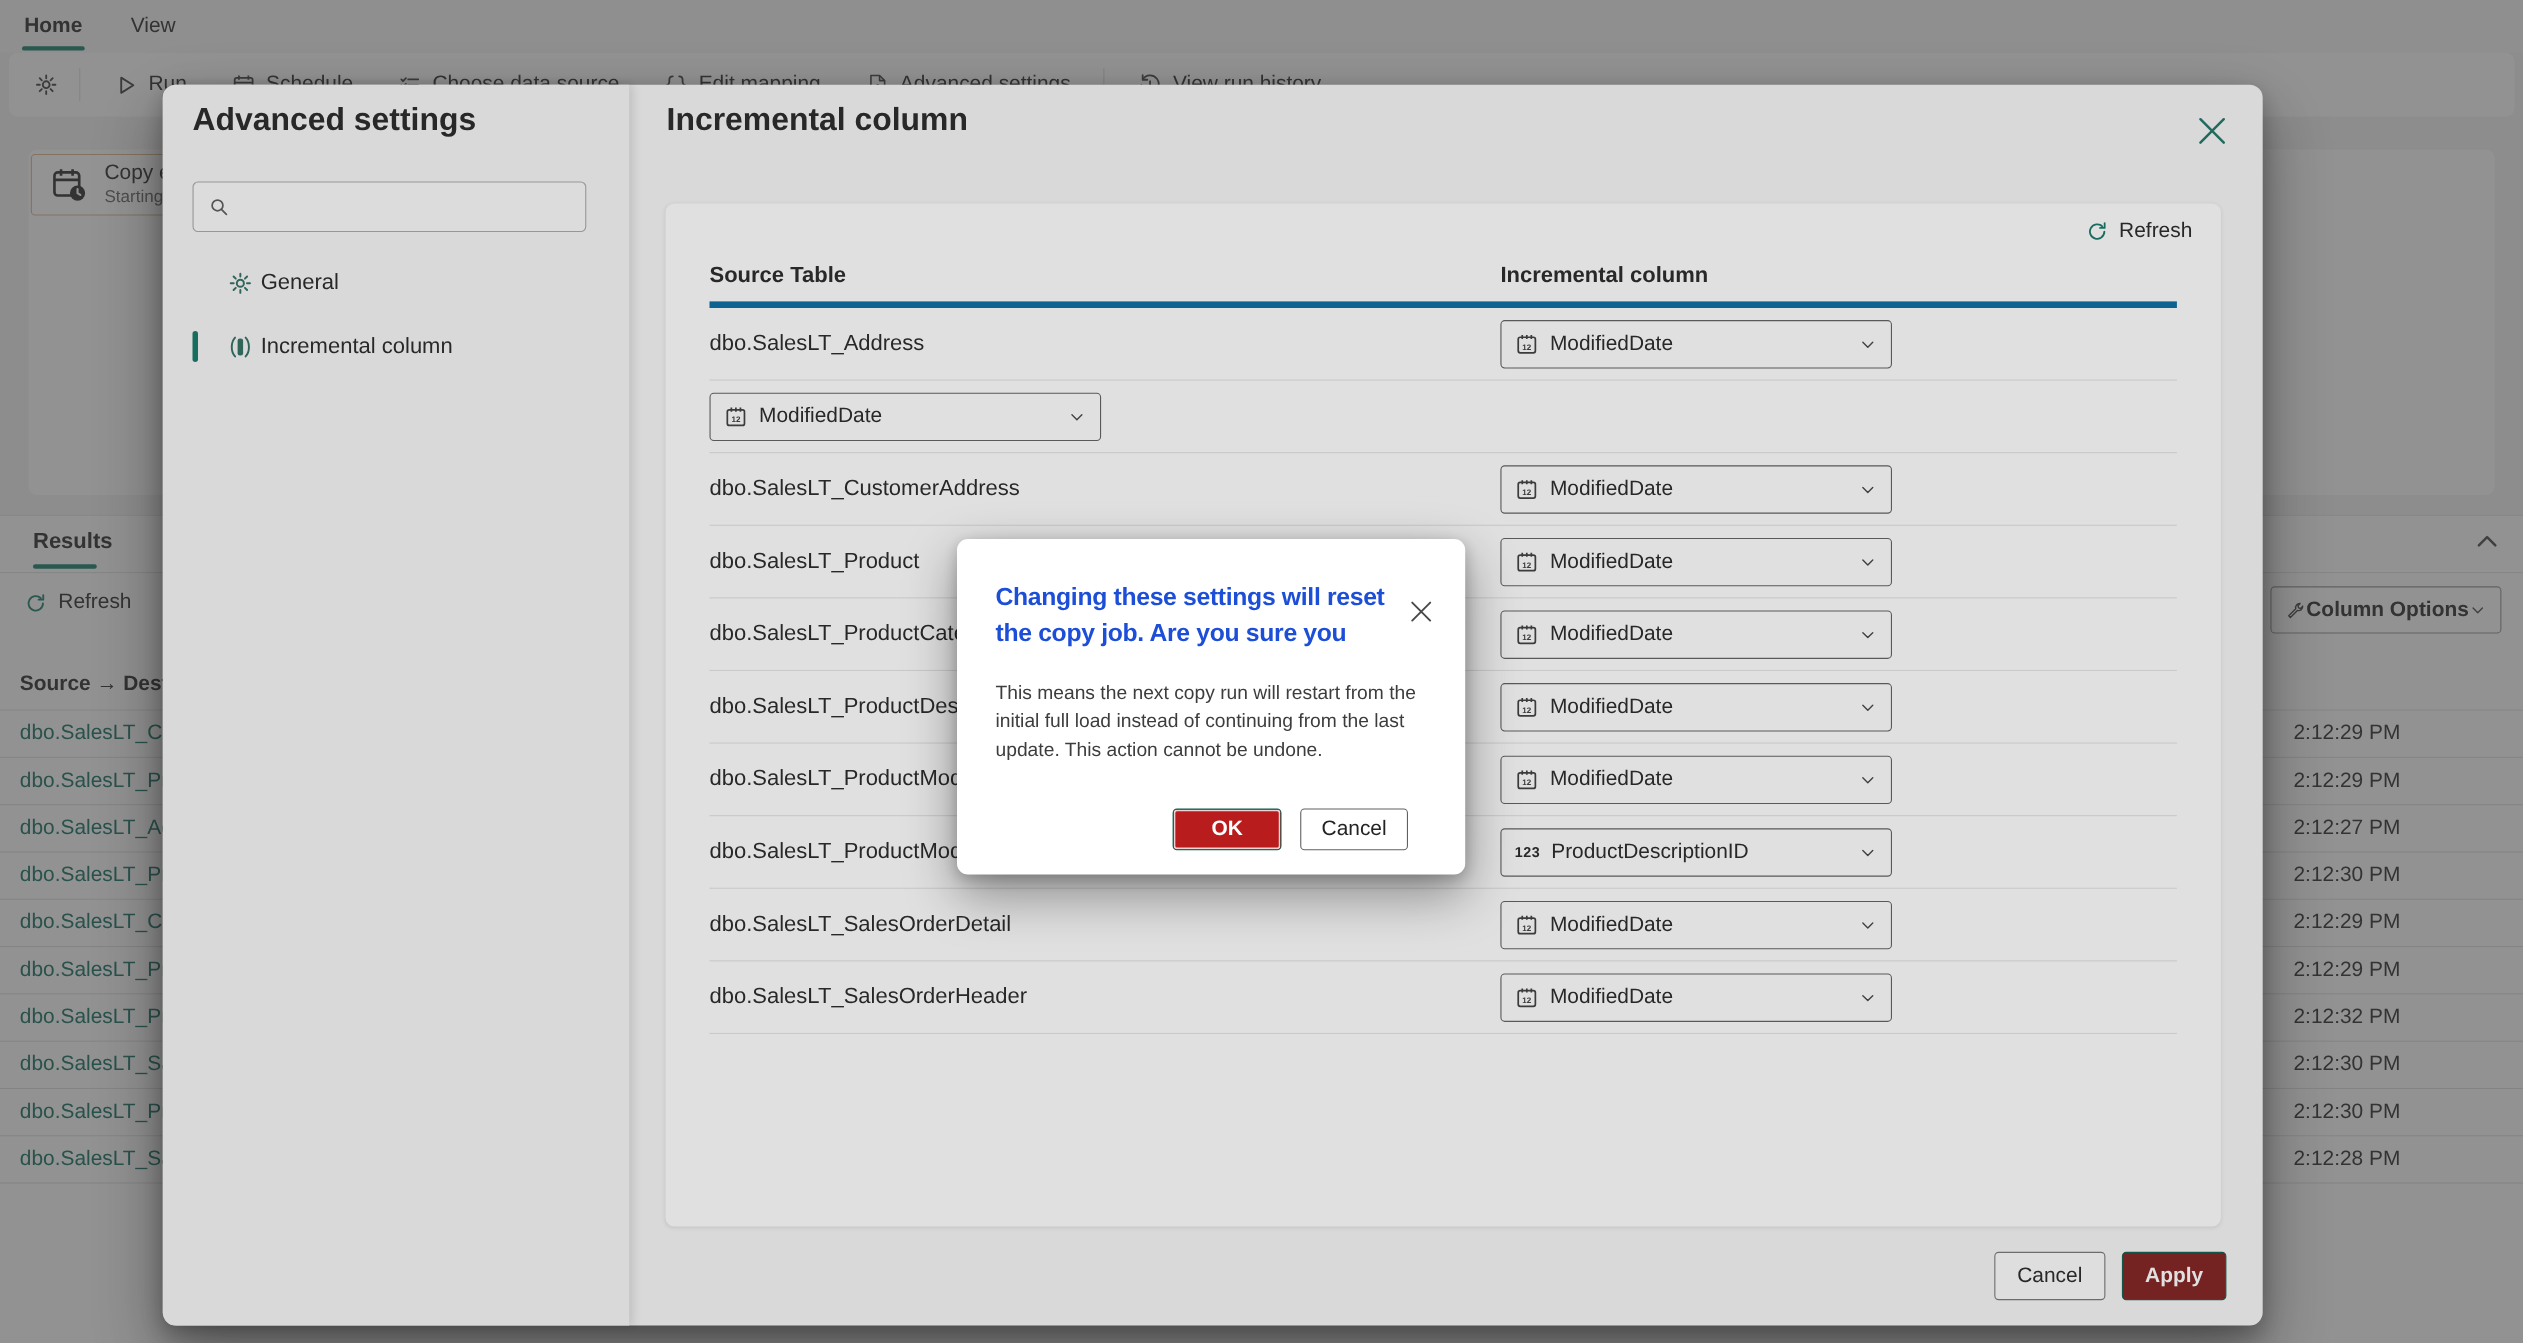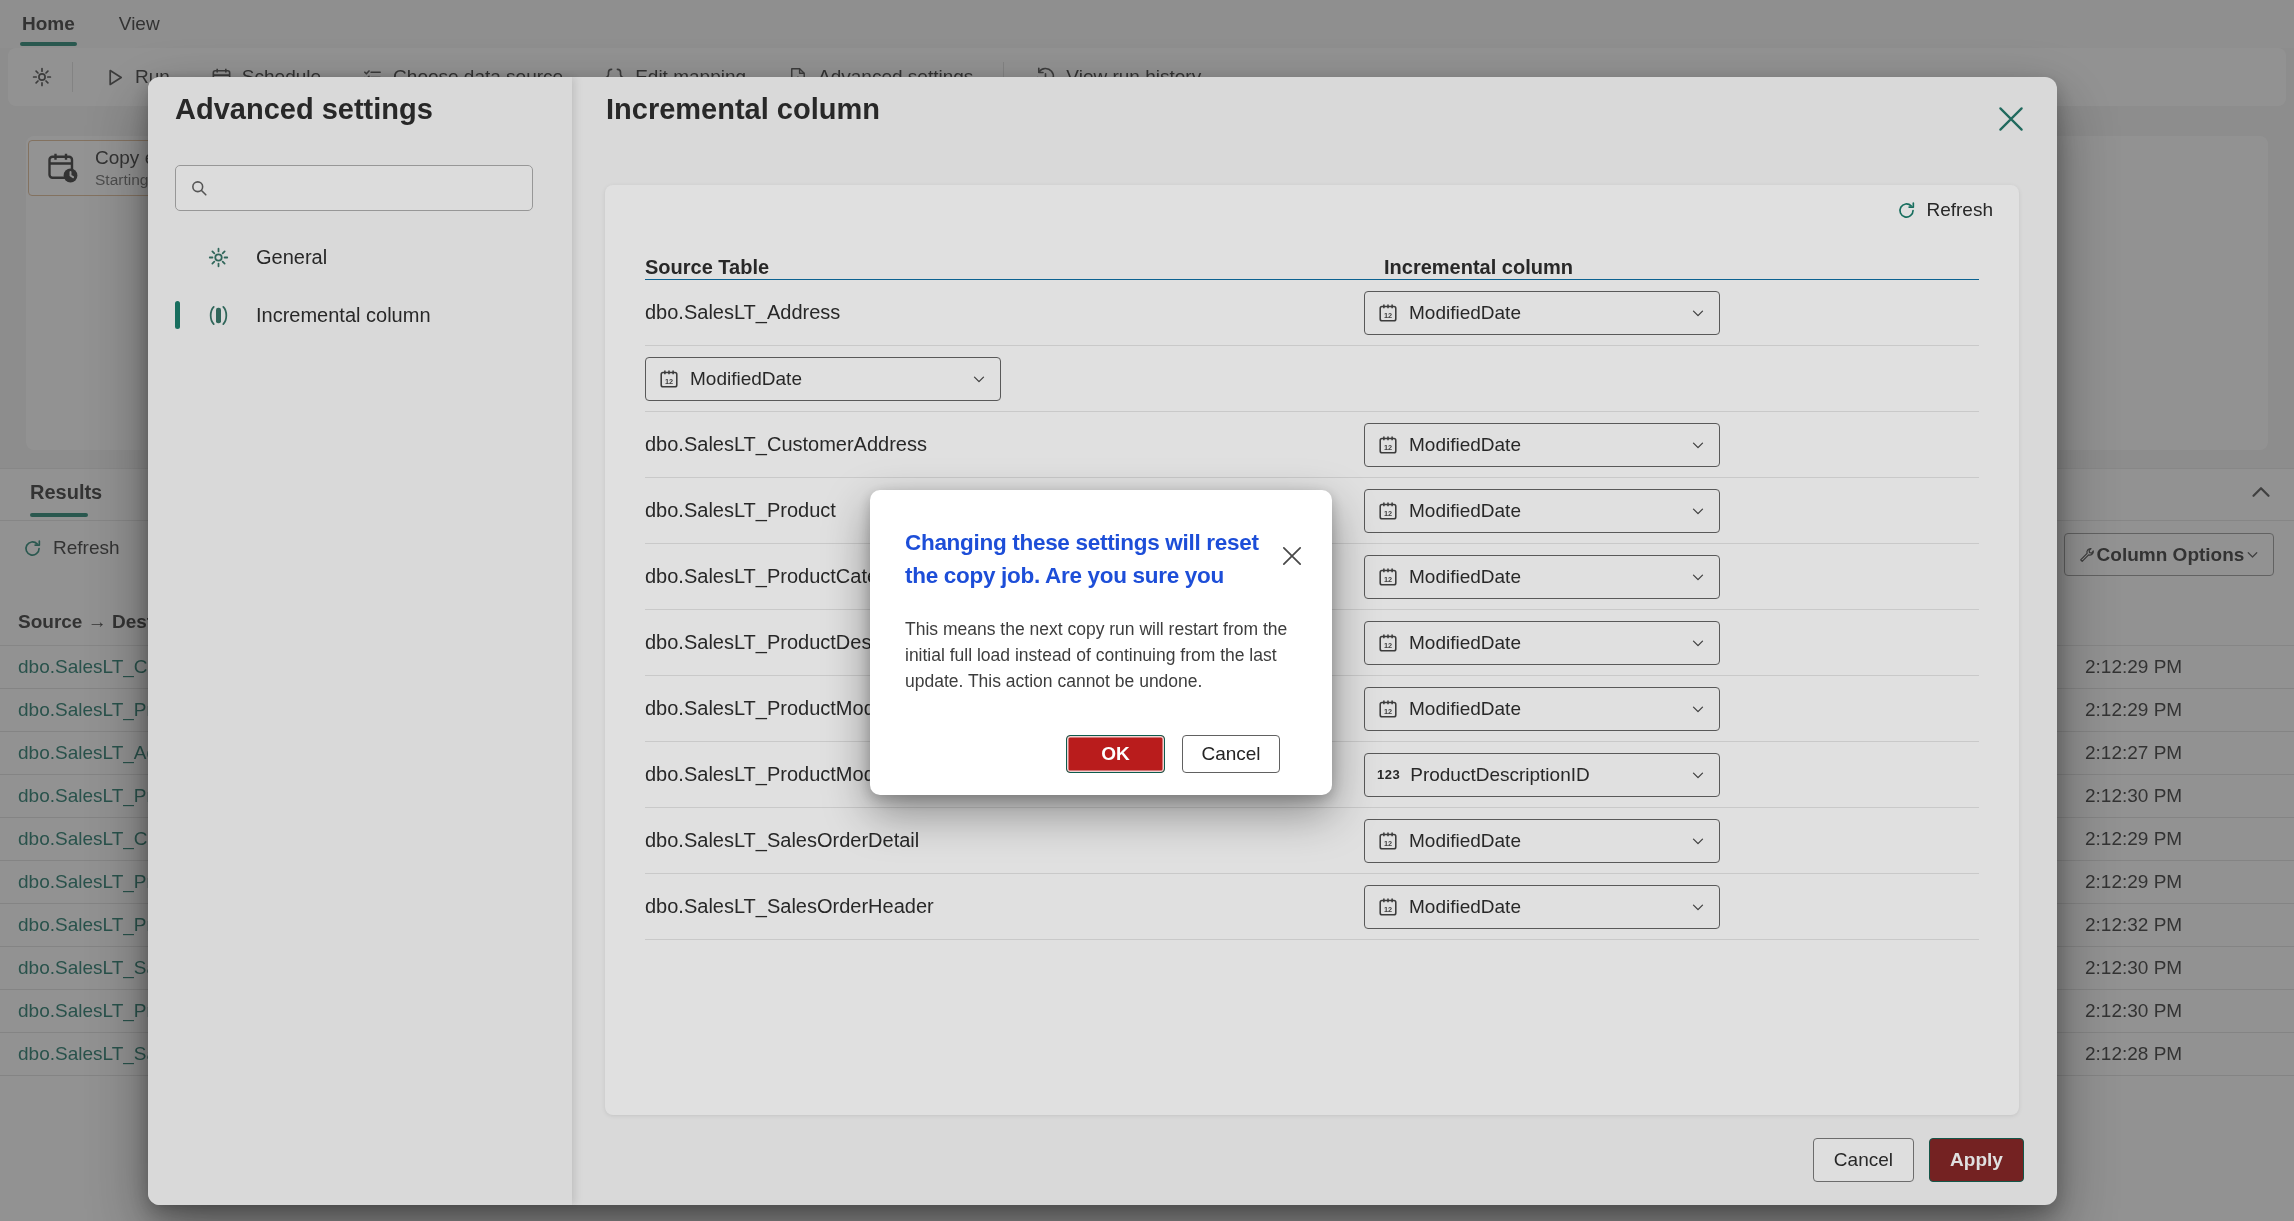--- a/index.html
+++ b/index.html
@@ -48,30 +48,30 @@
   .overlay-b { position:fixed; inset:0; background:rgba(64,64,64,0.16); z-index:30; }
 
   
   .modal { position:absolute; left:148px; top:77px; width:1909px; height:1128px; background:#f7f7f7; border-radius:12px; z-index:20; box-shadow:0 26px 58px rgba(0,0,0,0.42), 0 8px 20px rgba(0,0,0,0.25); }
   .m-side { position:absolute; left:0; top:0; width:424px; height:100%; background:#f7f7f7; border-radius:12px 0 0 12px; box-shadow:3px 0 9px rgba(0,0,0,0.12); z-index:2; }
   .m-side-title { position:absolute; left:27px; top:16px; font-size:29px; font-weight:700; }
   .m-search { position:absolute; left:27px; top:88px; width:358px; height:46px; background:#fbfbfb; border:1px solid #a9a9a9; border-radius:5px; }
   .m-search .s-ic { position:absolute; left:13px; top:12px; width:21px; height:21px; color:#5a5a5a; }
   .m-search input { position:absolute; left:44px; top:0; width:300px; height:44px; border:none; outline:none; background:transparent; font-size:19px; font-family:inherit; }
   .m-nav { position:absolute; left:0; right:0; top:156px; }
-  .m-nav-item { position:relative; height:48px; margin-bottom:10px; display:flex; align-items:center; gap:25px; padding-left:58px; font-size:20px; color:#242424; }
+  .m-nav-item { position:relative; height:48px; margin-bottom:10px; display:flex; align-items:center; gap:6px; padding-left:58px; font-size:20px; color:#242424; }
   .m-nav-item .n-ic { width:25px; height:25px; color:#2e6e60; flex:none; }
   .m-nav-item.selected::before { content:""; position:absolute; left:27px; top:10px; width:5px; height:28px; border-radius:3px; background:#117865; }
   .m-main { position:absolute; left:425px; right:0; top:0; bottom:0; }
   .m-title { position:absolute; left:33px; top:16px; font-size:29px; font-weight:700; }
   .m-card { position:absolute; left:32px; top:108px; width:1414px; height:930px; background:#ffffff; border-radius:8px; box-shadow:0 1px 4px rgba(0,0,0,0.10); }
   .card-refresh { position:absolute; top:14px; right:26px; display:flex; align-items:center; gap:9px; font-size:19px; }
   .card-refresh svg { width:21px; height:21px; color:#117865; }
   .tbl { position:absolute; left:40px; right:40px; top:0; }
-  .tbl-head { display:flex; align-items:flex-end; height:95px; padding-bottom:0; border-bottom:1px solid #0369a1; font-size:20px; font-weight:700;gap:20px; }
+  .tbl-head { display:flex; align-items:flex-end; height:95px; padding-bottom:12px; border-bottom:6px solid #0369a1; font-size:20px; font-weight:700; }
   .th-src { width:719px; }
   .t-row { display:flex; align-items:center; height:66px; border-bottom:1px solid #e4e4e4; }
   .t-src { width:719px; font-size:20px; white-space:nowrap; }
   .dd { width:356px; height:44px; border:1px solid #5f5f5f; border-radius:4px; background:#fff; display:flex; align-items:center; gap:10px; padding:0 12px; font-size:19px; }
   .dd .cal-ic { width:22px; height:22px; color:#3c3c3c; flex:none; }
   .dd .num-ic { font-size:13px; font-weight:700; letter-spacing:0.5px; color:#242424; flex:none; }
   .dd .dd-chev { margin-left:auto; width:18px; height:18px; color:#424242; flex:none; }
   .m-close { position:absolute; right:29px; top:25px; width:34px; height:34px; color:#1c7365; }
   .m-footer { position:absolute; right:33px; top:1061px; display:flex; gap:15px; }
   .btn { height:44px; min-width:95px; border-radius:4px; font-size:19px; font-family:inherit; display:flex; align-items:center; justify-content:center; padding:0 20px; }

